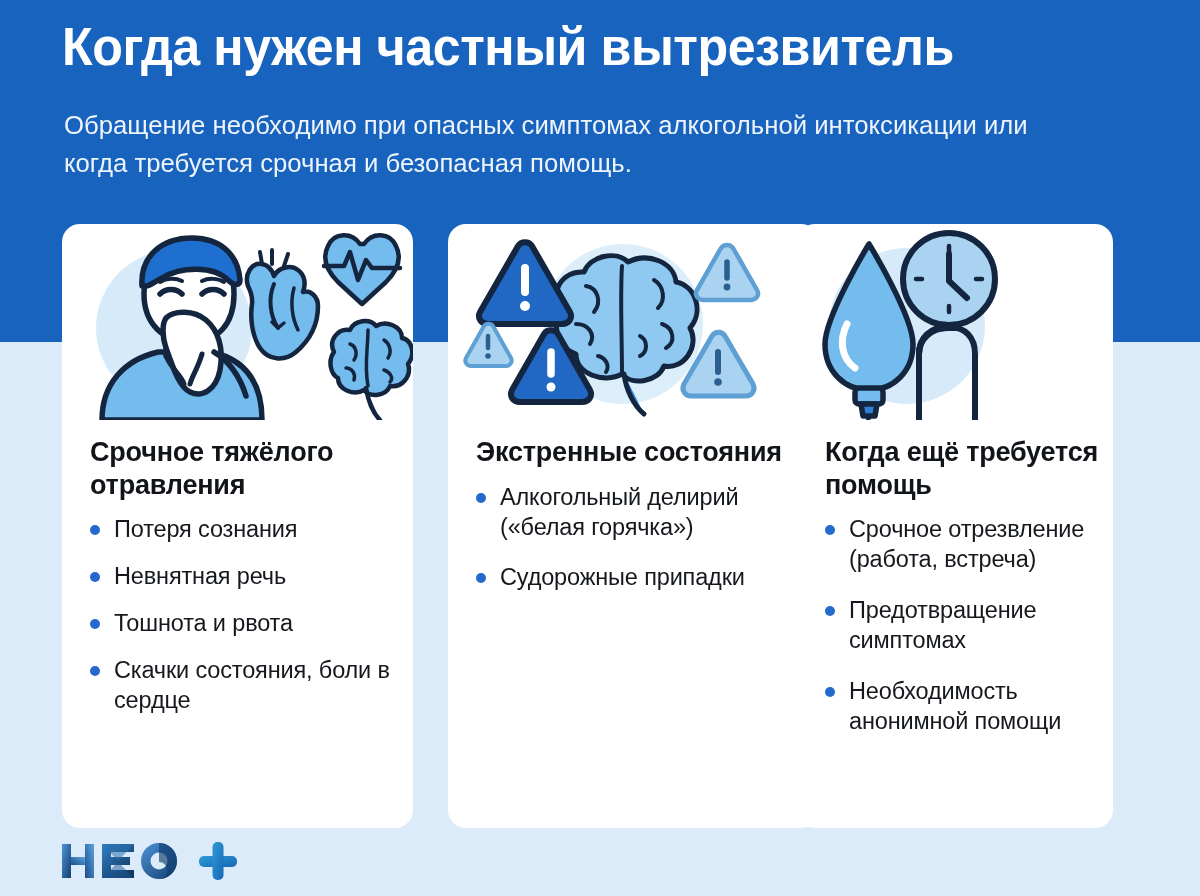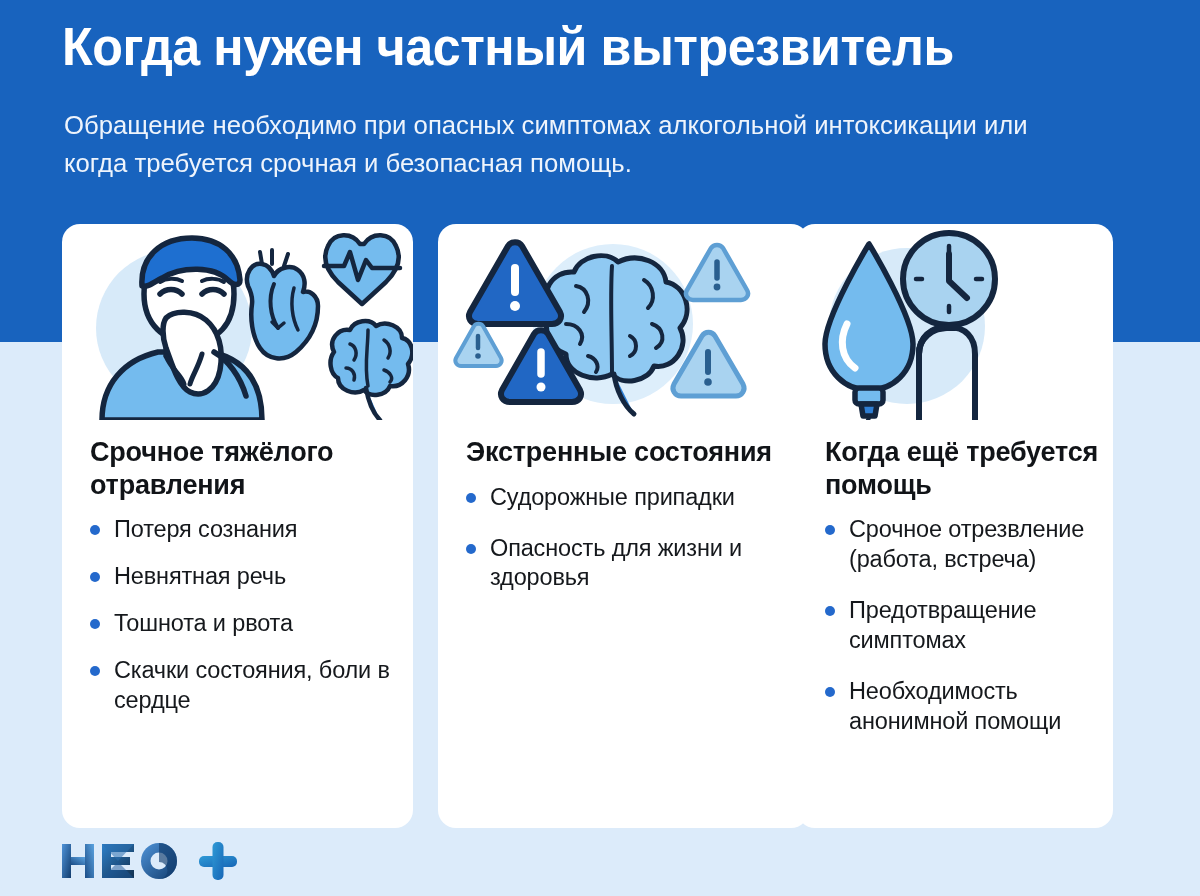--- a/index.html
+++ b/index.html
@@ -54,21 +54,21 @@
   
   .card {
     position: absolute;
     top: 224px;
     height: 604px;
     background: #ffffff;
     border-radius: 18px;
     overflow: hidden;
   }
   #card-1 { left: 62px;  width: 351px; }
-  #card-2 { left: 438px; width: 371px; }
+  #card-2 { left: 448px; width: 371px; }
   #card-3 { left: 797px; width: 316px; }
 
   .card-art {
     position: relative;
     width: 100%;
     height: 196px;
   }
   .card-art svg { position: absolute; left: 0; top: 0; }
 
   .card-title {
@@ -234,22 +234,22 @@
           <path d="M264 112 C267 107 274 107 277 112 L305 160 C308 166 304 172 298 172 L243 172 C237 172 233 166 236 160 Z" fill="#a9d3f0"></path>
           <path d="M270 128 L270 148" stroke="#2a5f8f" stroke-width="6" stroke-linecap="round" fill="none"></path>
           <circle cx="270" cy="158" r="3.8" fill="#2a5f8f" stroke="none"></circle>
         </g>
       </svg>
     </div>
 
     <div class="card-title">Экстренные состояния</div>
 
     <ul class="bullets">
+      <li>Алкогольный делирий («белая горячка»)</li>
       <li>Судорожные припадки</li>
-      <li>Опасность для жизни и здоровья</li>
     </ul>
   </div>
 
   <div class="card" id="card-3">
     <div class="card-art">
       <svg width="341" height="196" viewBox="0 0 341 196" xmlns="http://www.w3.org/2000/svg">
         <circle cx="110" cy="102" r="78" fill="#d7eaf9"></circle>
 
         <g stroke="#14263f" stroke-width="5.5" stroke-linecap="round" stroke-linejoin="round">
           <path d="M72 20 C72 20 28 92 28 120 C28 148 48 166 72 166 C96 166 116 148 116 120 C116 92 72 20 72 20 Z" fill="#74bbee"></path>

